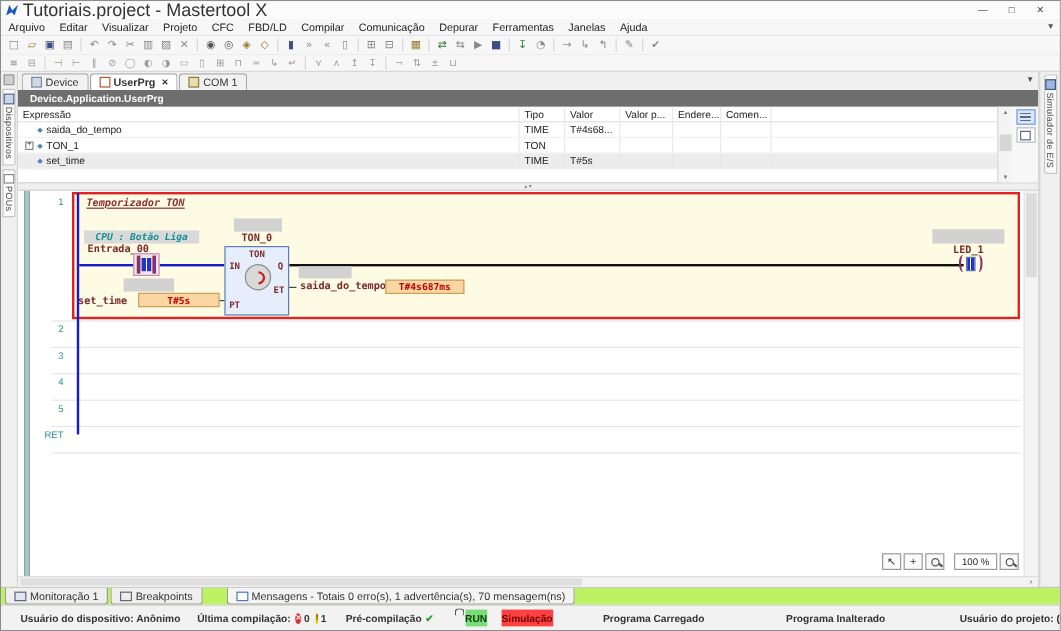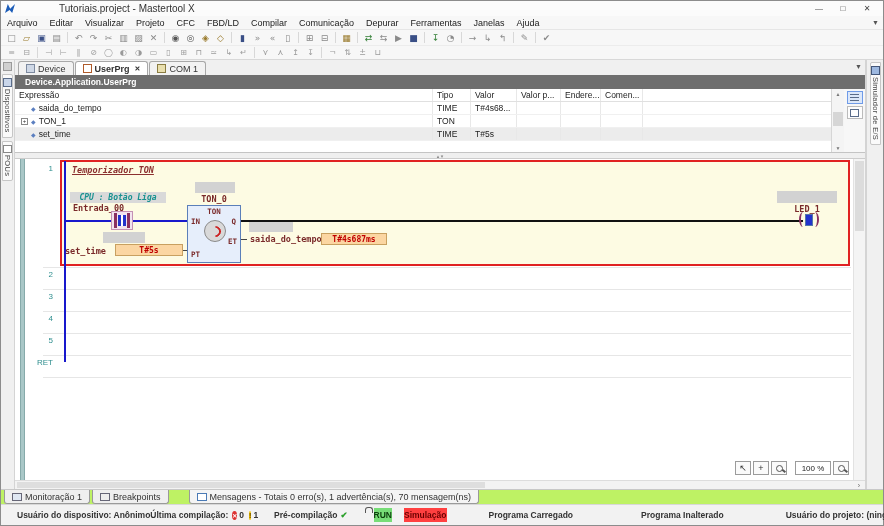--- a/index.html
+++ b/index.html
@@ -6,21 +6,21 @@
   html,body { width:884px; height:526px; overflow:hidden; background:#dcdcdc;
     font-family:"Liberation Sans", sans-serif; font-size:9px; color:#222; }
   .window { width:884px; height:526px; border:1px solid #8c8c8c; background:#f2f2f2;
     display:flex; flex-direction:column; }
   .abs { position:absolute; }
 
   
   .titlebar { height:15px; background:#fbfbfb; display:flex; align-items:center; padding:0 4px; gap:4px; }
   .logo { width:10px; height:9px; background:#1b5cb8;
     clip-path:polygon(0 100%,28% 0,52% 52%,100% 0,72% 100%,46% 68%); }
-  .title-text { font-size:10px; color:#333;margin-left:40px; }
+  .title-text { font-size:15px; color:#333; }
   .win-controls { margin-left:auto; display:flex; }
   .win-btn { width:24px; height:13px; display:flex; align-items:center; justify-content:center;
     color:#444; font-size:8px; }
 
   
   .menubar { height:14px; background:#f7f7f7; display:flex; align-items:center; padding:0 0;
     border-bottom:1px solid #e6e6e6; }
   .menu-item { padding:0 6px; color:#222; }
   .menu-filter { margin-left:auto; color:#555; font-size:7px; padding-right:4px; }
 
@@ -510,21 +510,21 @@
       <span>Breakpoints</span>
     </div>
     <div class="btab msg">
       <span class="bt-ico msg"></span>
       <span>Mensagens - Totais 0 erro(s), 1 advertência(s), 70 mensagem(ns)</span>
     </div>
   </div>
 
   <div class="statusbar">
     <span class="sb-item" style="margin-left:16px">Usuário do dispositivo: Anônimo</span>
-    <span class="sb-item" style="margin-left:0">Última compilação:</span>
+    <span class="sb-item" style="margin-left:14px">Última compilação:</span>
     <span class="errico">✕</span>
     <span class="sb-item">0</span>
     <span class="warnico">!</span>
     <span class="sb-item">1</span>
     <span class="sb-item" style="margin-left:16px">Pré-compilação</span>
     <span class="check">✔</span>
     <span class="lockico"></span>
     <span class="state-box state-run">RUN</span>
     <span class="state-box state-sim">Simulação</span>
     <span class="sb-item" style="margin-left:42px">Programa Carregado</span>

